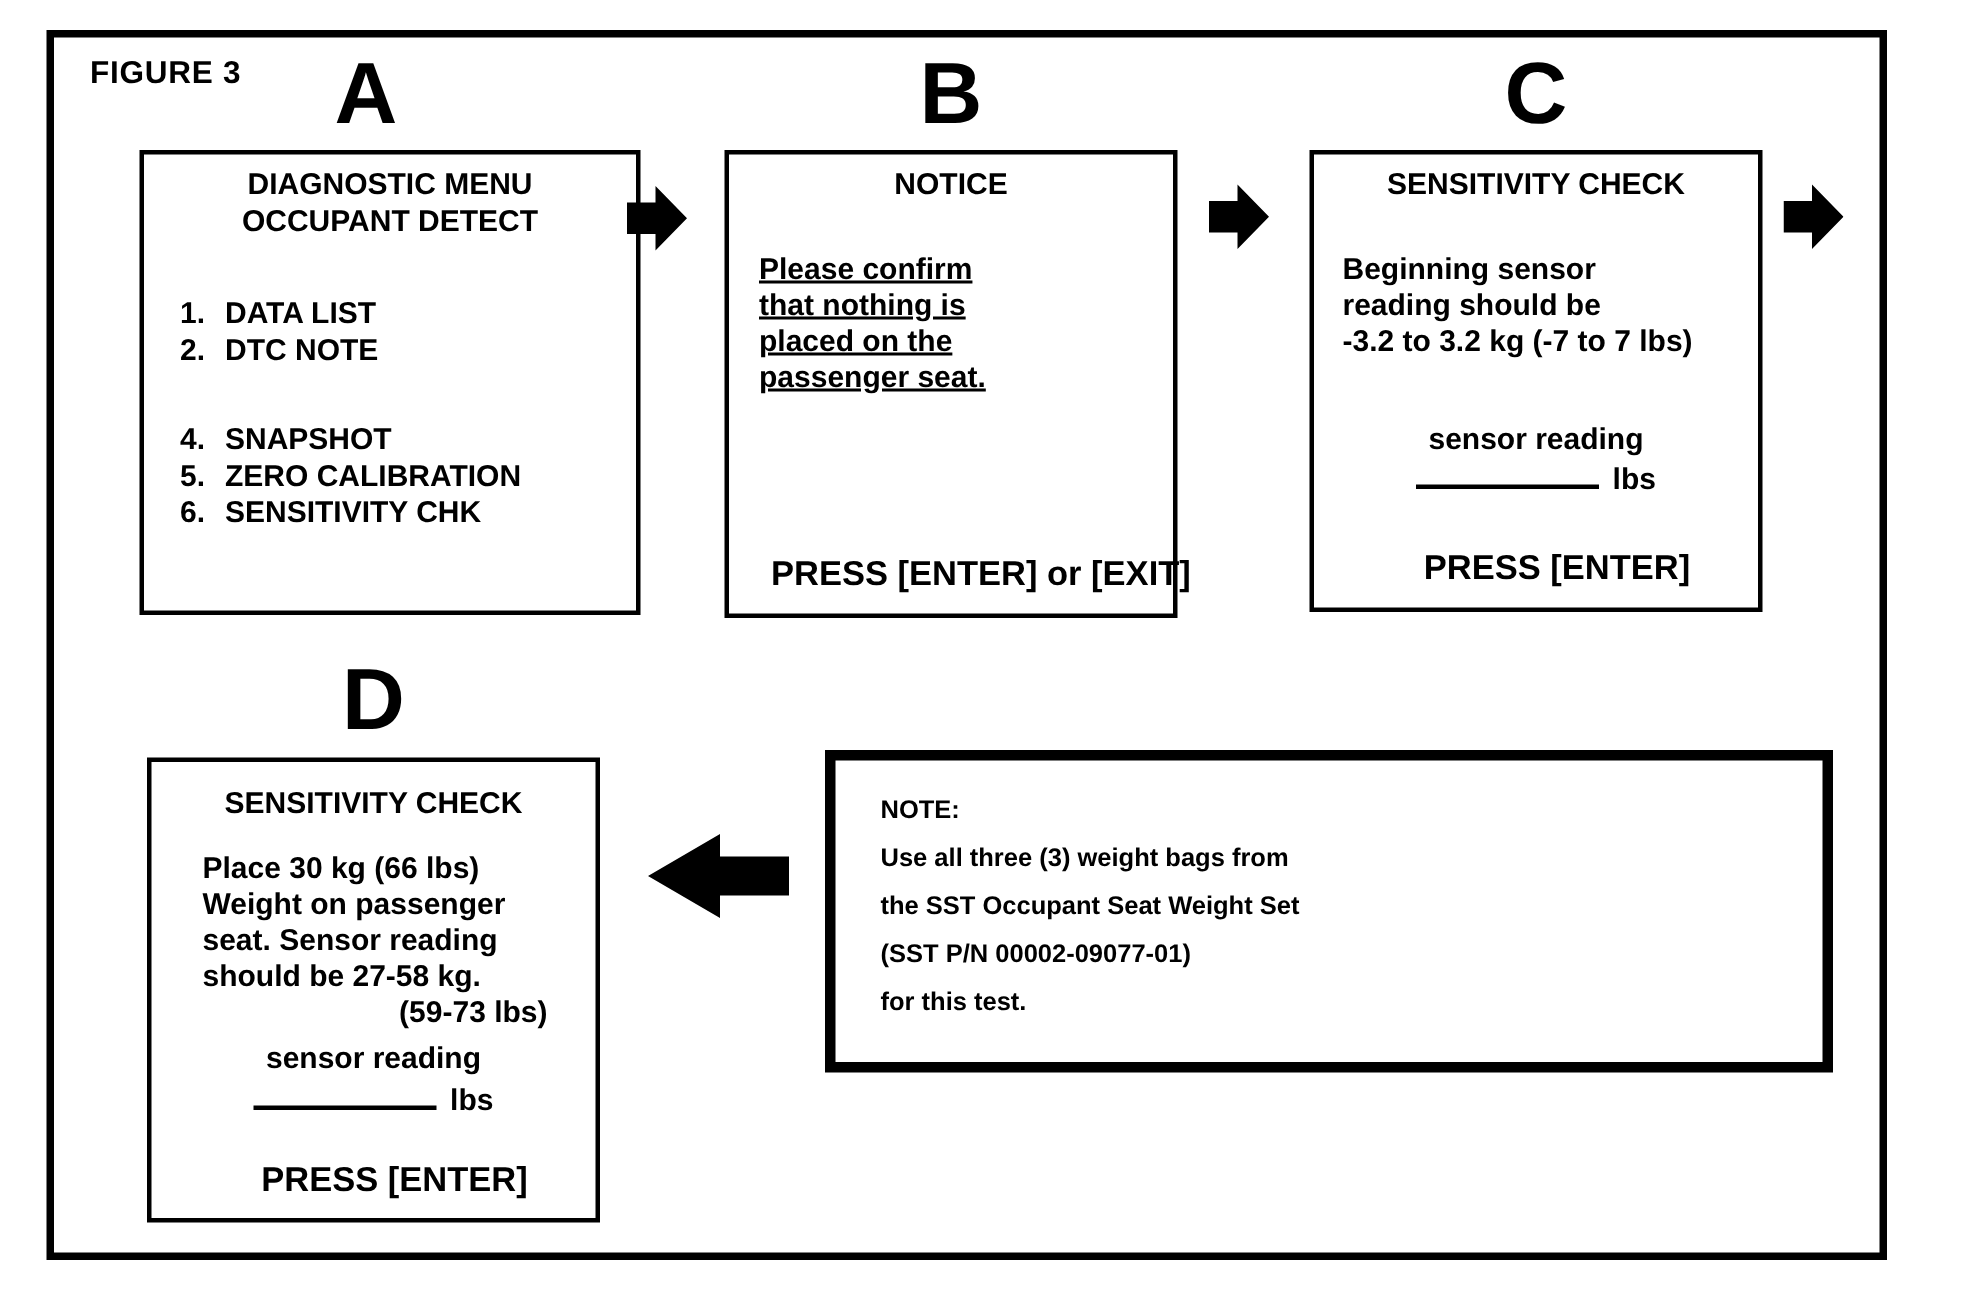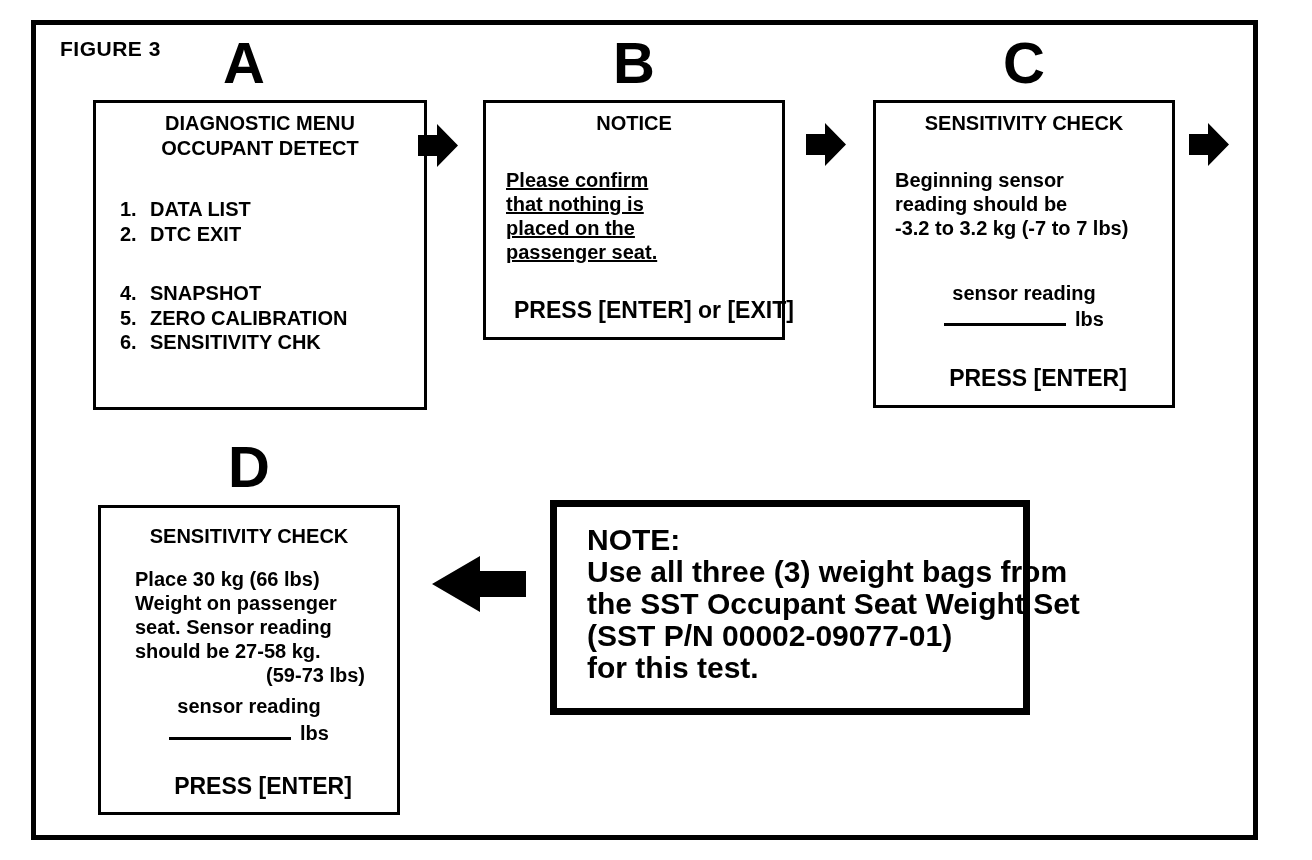--- a/index.html
+++ b/index.html
@@ -30,21 +30,21 @@
   #letter-a { left:93px;  top:34px; }
   #letter-b { left:483px; top:34px; }
   #letter-c { left:873px; top:34px; }
   #letter-d { left:98px;  top:438px; }
 
   .screen {
     position:absolute; border:3px solid #000; background:#fff;
     font-size:20px;
   }
   #box-a { left:93px;  top:100px; width:334px; height:310px; }
-  #box-b { left:483px; top:100px; width:302px; height:240px; }
+  #box-b { left:483px; top:100px; width:302px; height:312px; }
   #box-c { left:873px; top:100px; width:302px; height:308px; }
   #box-d { left:98px;  top:505px; width:302px; height:310px; }
 
   .screen-title {
     margin-top:8px; text-align:center;
     font-size:20px; line-height:25px; white-space:nowrap;
   }
   #box-d .screen-title { margin-top:16px; }
 
   .menu { position:absolute; left:24px; top:94px; font-size:20px; }
@@ -70,24 +70,24 @@
     border-bottom:3px solid #000; margin-right:9px;
   }
 
   .screen-footer {
     position:absolute; left:0; right:0; bottom:15px; text-align:center;
     font-size:23px; line-height:24px; white-space:nowrap;padding-left:28px;
   }
   #box-d .screen-footer { bottom:14px; }
 
   .note-box {
-    position:absolute; left:550px; top:500px; width:480px; height:215px;
+    position:absolute; left:550px; top:500px; width:672px; height:215px;
     border:7px solid #000; background:#fff;
     padding:17px 10px 0 30px;
-    font-size:30px; line-height:32px;
+    font-size:17px; line-height:32px;
   }
   .note-box div { white-space:nowrap; }
 
   .arrow { position:absolute; }
   #arrow-ab    { left:418px; top:122px; }
   #arrow-bc    { left:806px; top:121px; }
   #arrow-c-out { left:1189px; top:121px; }
   #arrow-note-d{ left:432px; top:556px; }
   .arrow svg { display:block; }
 </style>
@@ -110,21 +110,21 @@
       <div>DIAGNOSTIC MENU</div>
       <div>OCCUPANT DETECT</div>
     </div>
     <div class="menu">
       <div class="menu-row">
         <span class="num">1.</span>
         <span>DATA LIST</span>
       </div>
       <div class="menu-row">
         <span class="num">2.</span>
-        <span>DTC EXIT</span>
+        <span>DTC NOTE</span>
       </div>
       <div class="menu-row group-gap">
         <span class="num">4.</span>
         <span>SNAPSHOT</span>
       </div>
       <div class="menu-row">
         <span class="num">5.</span>
         <span>ZERO CALIBRATION</span>
       </div>
       <div class="menu-row">

